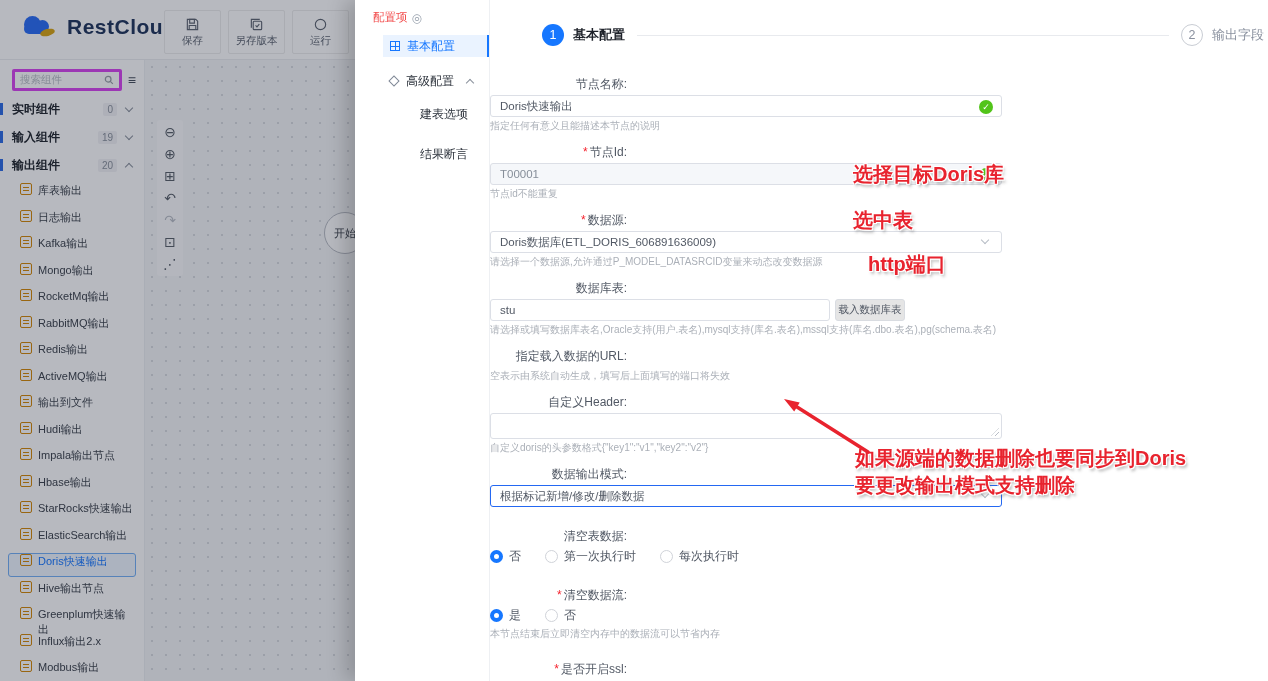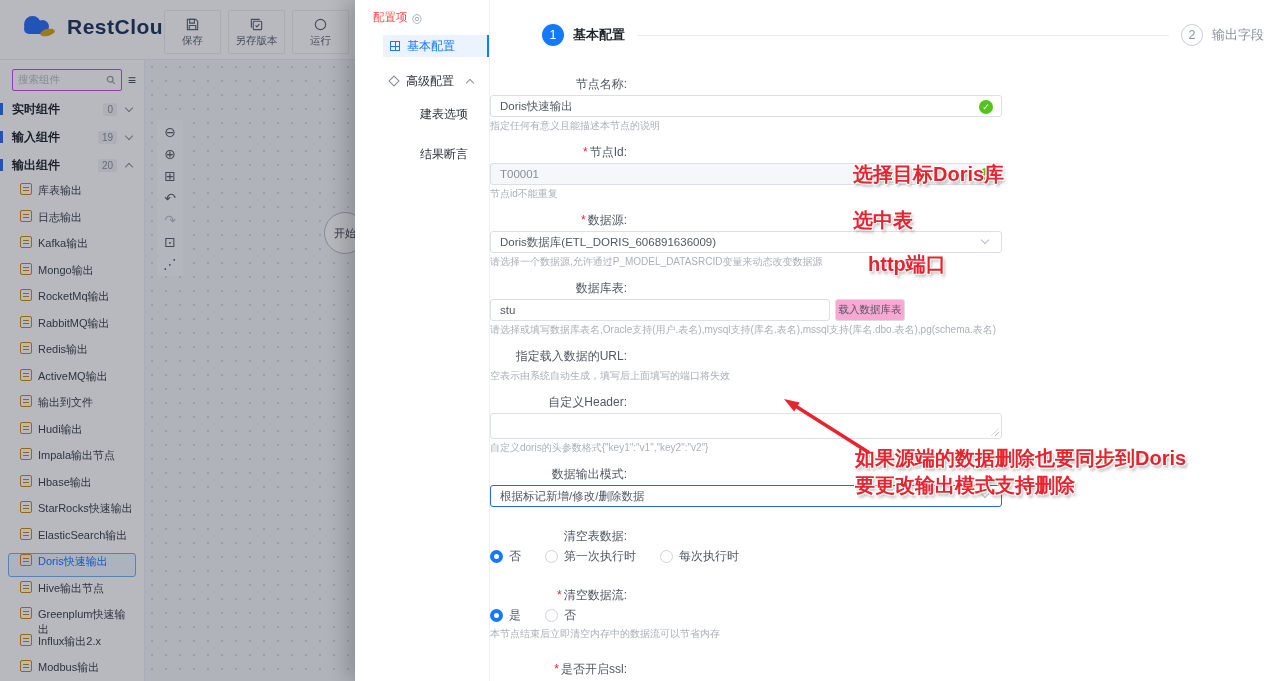--- a/index.html
+++ b/index.html
@@ -20,21 +20,21 @@
   .logo-text { font-size:21px; font-weight:bold; color:#20355c; letter-spacing:.5px; }
   .top-toolbar { position:absolute; left:164px; top:10px; display:flex; gap:7px; }
   .tbtn { width:57px; height:44px; border:1px solid #ececec; border-radius:2px; background:#fff;
     display:flex; flex-direction:column; align-items:center; justify-content:center; gap:2px;
     font-size:10.5px; color:#5f6672; cursor:pointer; }
   .tbtn svg { width:15px; height:15px; stroke:#5f6672; fill:none; stroke-width:1.2; }
 
   .sidebar { position:absolute; left:0; top:60px; width:145px; bottom:0; background:#fff;
     border-right:1px solid #edeff2; }
   .search-row { display:flex; align-items:center; margin:9px 8px 4px 12px; gap:6px; }
-  .search-box { flex:1; height:22px; border:1px solid #d946ef; border-radius:2px; display:flex;
+  .search-box { flex:1; height:22px; border:3px solid #d946ef; border-radius:2px; display:flex;
     align-items:center; padding:0 5px;justify-content:space-between; }
   .search-ph { flex:1; font-size:10.5px; color:#b9bec6; }
   .search-box svg { width:10px; height:10px; stroke:#9aa0a8; fill:none; stroke-width:1.5; }
   .list-ic { font-size:14px; color:#47505c; line-height:1; }
   .cat { height:28px; display:flex; align-items:center; padding:0 10px 0 12px; position:relative; }
   .cat::before { content:""; position:absolute; left:0; top:8px; width:3px; height:12px; background:#2d6ce5; }
   .cat-label { font-size:12px; font-weight:bold; color:#22272e; }
   .badge { margin-left:auto; background:#f2f3f5; color:#8a919c; font-size:10px; border-radius:2px;
     padding:1px 4px; }
   .chev { width:6px; height:6px; border-right:1.4px solid #8a919c; border-bottom:1.4px solid #8a919c;
@@ -101,21 +101,21 @@
     align-items:center; padding:0 9px; font-size:11.5px; color:#515864; position:relative; }
   .inp.disabled { background:#f5f7fa; color:#868e99; }
   .inp.focusblue { border-color:#2468f2; }
   .ph { color:#c2c7cf; }
   .check { position:absolute; right:8px; top:4px; width:14px; height:14px; border-radius:50%;
     background:#52c41a; color:#fff; font-size:9px; line-height:14px; text-align:center; }
   .sel-arrow { position:absolute; right:11px; top:7px; border-color:#b6bcc5; }
   .helper { margin-top:3px; font-size:10px; color:#abb0b8; line-height:12px; white-space:nowrap; }
   .short { width:340px; }
   .load-btn { position:absolute; left:345px; top:0; height:22px; width:70px; border:1px solid #d9dce1;
-    border-radius:3px; background:#f9a8d4; font-size:10.5px; color:#515864; cursor:pointer; }
+    border-radius:3px; background:#e5e5e5; font-size:10.5px; color:#515864; cursor:pointer; }
   .spin { position:absolute; right:1px; top:1px; bottom:1px; width:15px; border-left:1px solid #e7e9ee;
     display:flex; flex-direction:column; }
   .spin span { flex:1; display:flex; align-items:center; justify-content:center; }
   .spin span + span { border-top:1px solid #e7e9ee; }
   .spin .chev { width:4px; height:4px; border-color:#9aa0a8; }
   .port-inp { width:492px; }
   .var-ic { position:absolute; left:505px; top:3px; width:16px; height:16px; border:1.5px solid #5e9ff2;
     border-radius:3px; background:#eaf3ff; color:#1677ff; font-size:9px; font-weight:bold; line-height:13px;
     text-align:center; cursor:pointer; }
   .ta { height:26px; border:1px solid #dcdfe6; border-radius:3px; background:#fff; position:relative; }

